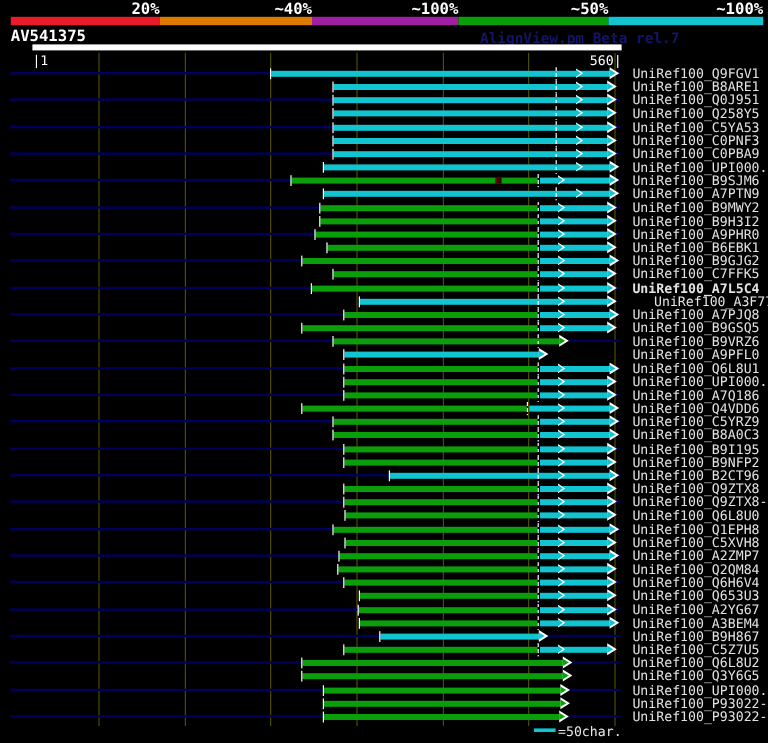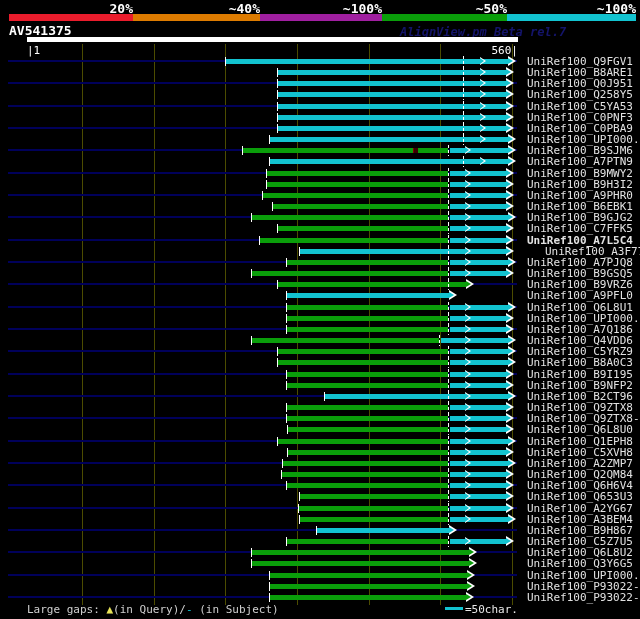--- a/index.html
+++ b/index.html
@@ -2,21 +2,21 @@
 <html><head>
 <meta charset="utf-8">
 <style>
   html,body{margin:0;padding:0;background:#000;}
   #screen{position:relative;width:640px;height:619px;background:#000;overflow:hidden;
           font-family:"DejaVu Sans Mono",monospace;}
   .scale-label{position:absolute;top:1px;transform:translateX(-100%);
                font-weight:bold;font-size:13px;color:#fff;white-space:pre;}
   .scale-seg{position:absolute;top:14px;height:7px;}
   #query-title{position:absolute;left:9px;top:23px;font-size:13px;font-weight:bold;color:#fff;}
-  #app-credit{position:absolute;left:400px;top:25px;font-size:12px;font-weight:bold;color:#14146a;font-style:italic;}
+  #app-credit{position:absolute;left:400px;top:25px;font-size:12px;font-weight:bold;color:#14146a;}
   #ruler-bar{position:absolute;left:27px;top:37px;width:491px;height:5px;background:#fff;}
   .ruler-num{position:absolute;top:44px;font-size:11px;color:#fff;white-space:pre;}
   .gridline{position:absolute;top:44px;height:561px;width:1px;background:#4c4c00;z-index:0;}
   .baseline{position:absolute;left:8px;width:509px;height:2px;background:#00005a;z-index:1;}
   .seg{position:absolute;height:5px;z-index:2;}
   .tick{position:absolute;width:1px;height:9px;background:#fff;z-index:3;}
   .gapdash{position:absolute;width:1px;height:11px;z-index:3;
            background:repeating-linear-gradient(180deg,#fff 0 3px,transparent 3px 5px);}
   .subjgap{position:absolute;height:5px;z-index:3;background:#3a0000;border-left:1px solid #7a0000;}
   .tri{position:absolute;width:0;height:0;}
@@ -30,21 +30,20 @@
 <body>
 
 <div id="screen">
   <div id="scale-bar"></div>
   <div id="query-title">AV541375</div>
   <div id="app-credit">AlignView.pm Beta rel.7</div>
   <div id="ruler-bar"></div>
   <div class="ruler-num" style="left:27px">|1</div>
   <div class="ruler-num" style="left:518px;transform:translateX(-100%)">560|</div>
   <div id="plot"></div>
-  <div id="footer-text"><span>Large gaps: </span><span id="gap-triangle" style="color: rgb(232, 227, 88);">▲</span><span>(in Query)/</span><span id="gap-dash-glyph" style="color: rgb(18, 195, 208);">-</span><span> (in Subject)</span></div>
   <div id="legend-line" style="background: rgb(18, 195, 208);"></div>
   <div id="legend-label">=50char.</div>
 <div class="scale-seg" style="left: 9px; width: 124px; background: rgb(234, 28, 44);"></div>
     <div class="scale-label" style="left: 133px;">20%</div>
     <div class="scale-seg" style="left: 133px; width: 127px; background: rgb(221, 123, 0);"></div>
     <div class="scale-label" style="left: 260px;">~40%</div>
     <div class="scale-seg" style="left: 260px; width: 122px; background: rgb(160, 31, 160);"></div>
     <div class="scale-label" style="left: 382px;">~100%</div>
     <div class="scale-seg" style="left: 382px; width: 125px; background: rgb(10, 158, 10);"></div>
     <div class="scale-label" style="left: 507px;">~50%</div>

